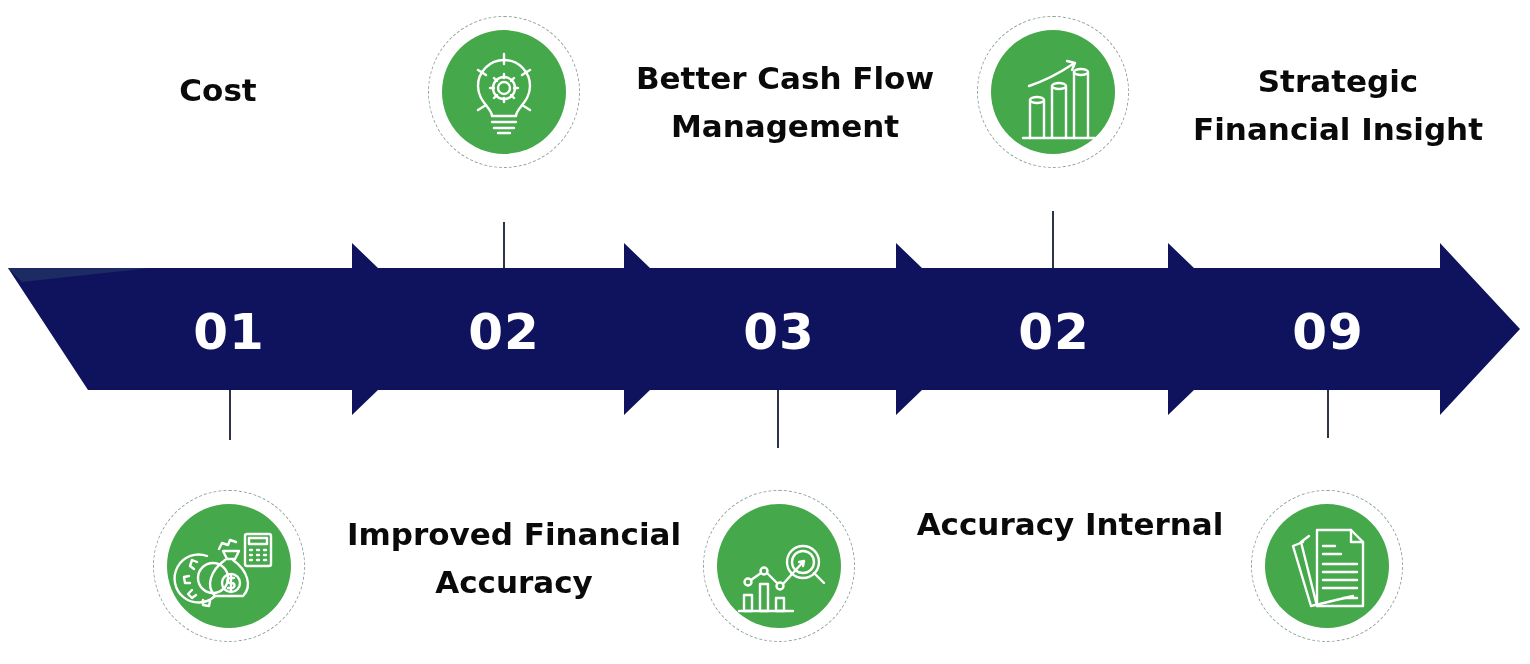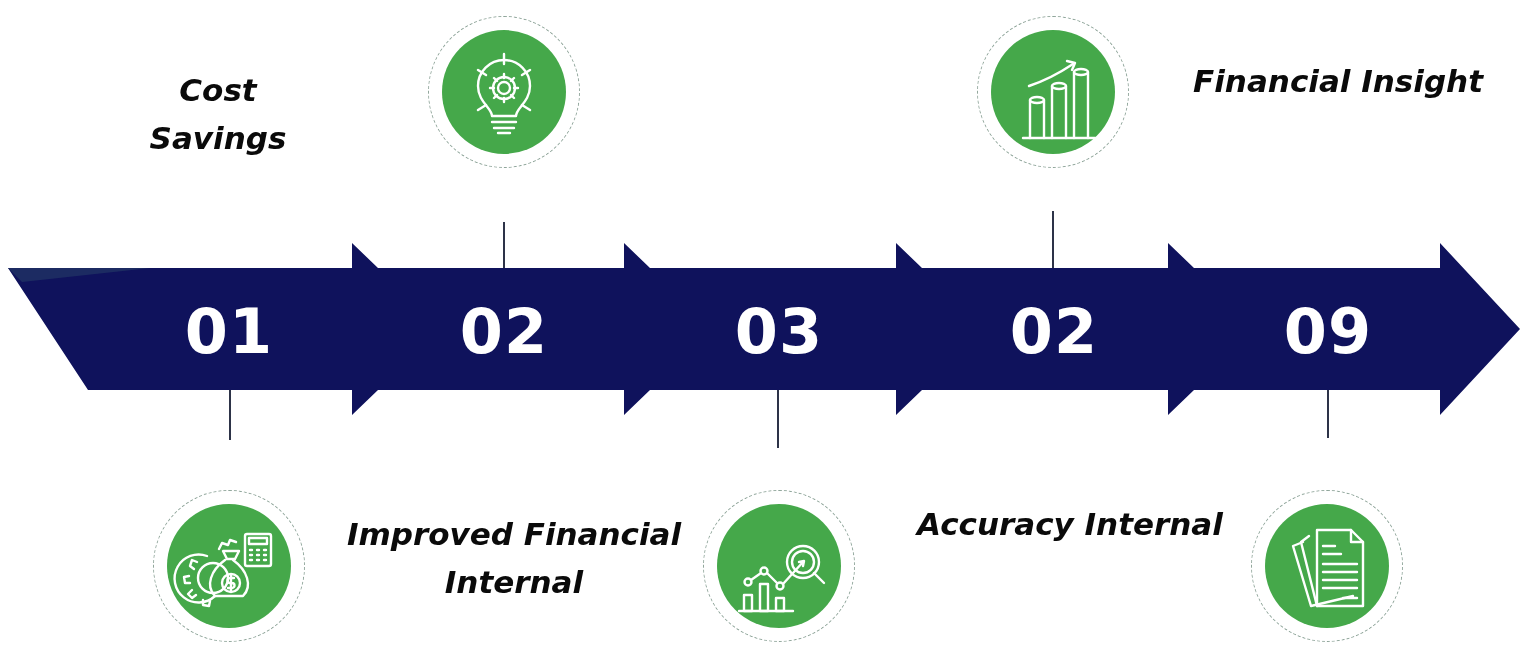--- a/index.html
+++ b/index.html
@@ -1,25 +1,25 @@
 <!DOCTYPE html>
 <html><head>
 <meta charset="utf-8">
 <style>
   html, body { margin: 0; padding: 0; background: #ffffff; }
   body { width: 1530px; height: 664px; position: relative; overflow: hidden;
          font-family: "Liberation Sans", "DejaVu Sans", sans-serif; }
   #arrows { position: absolute; left: 0; top: 0; }
   .num { position: absolute; top: 292px; width: 160px; margin-left: -80px; text-align: center;
-         color: #ffffff; font-weight: 700; font-size: 62px; line-height: 80px;
+         color: #ffffff; font-weight: 700; font-size: 50px; line-height: 80px;
          font-family: "DejaVu Sans", "Liberation Sans", sans-serif; letter-spacing: 1px; }
   .label { position: absolute; text-align: center; color: #0a0a0a; font-weight: 700;
            font-size: 31px; line-height: 48px;
            font-family: "DejaVu Sans", "Liberation Sans", sans-serif; white-space: nowrap; }
-  .label span { display: block; font-style: italic; }
+  .label span { display: block; }
   .icon-wrap { position: absolute; width: 152px; height: 152px; }
   .icon-wrap .ring { position: absolute; inset: 0; border-radius: 50%;
                      border: 1.5px dashed #8fa59a; box-sizing: border-box; }
   .icon-wrap .disc { position: absolute; left: 14px; top: 14px; width: 124px; height: 124px;
                      border-radius: 50%; background: #45a84a; }
   .icon-wrap svg { position: absolute; left: 14px; top: 14px; width: 124px; height: 124px; }
   .connector { position: absolute; width: 1.5px; background: #2d3348; }
 </style>
 </head>
 <body>
@@ -48,32 +48,34 @@
 <div class="num" style="left:1328px">09</div>
 
 <div class="connector" style="left:229px; top:390px; height:50px"></div>
 <div class="connector" style="left:503px; top:222px; height:46px"></div>
 <div class="connector" style="left:777px; top:390px; height:58px"></div>
 <div class="connector" style="left:1052px; top:211px; height:57px"></div>
 <div class="connector" style="left:1327px; top:390px; height:48px"></div>
 
 <div class="label" style="left:118px; top:66px; width:200px">
   <span>Cost</span>
-  <span>Savings</span>
 </div>
 <div class="label" style="left:324px; top:510px; width:380px">
   <span>Improved Financial</span>
-  <span>Internal</span>
+  <span>Accuracy</span>
 </div>
 <div class="label" style="left:610px; top:54px; width:350px">
+  <span>Better Cash Flow</span>
+  <span>Management</span>
 </div>
 <div class="label" style="left:895px; top:500px; width:350px">
   <span>Accuracy Internal</span>
 </div>
 <div class="label" style="left:1168px; top:57px; width:340px">
+  <span>Strategic</span>
   <span>Financial Insight</span>
 </div>
 
 <div class="icon-wrap" style="left:153px; top:490px">
   <div class="ring"></div>
   <div class="disc"></div>
   <svg viewBox="0 0 124 124" fill="none" stroke="#ffffff" stroke-width="2.4" stroke-linecap="round" stroke-linejoin="round">
     <path d="M52 45 l3 -6 6 2 2 -5 6 2 M40 52 a24 24 0 1 0 8 40"></path>
     <path d="M30 58 l-5 -2 -2 6 4 3 M22 72 l-5 1 1 6 5 0 M25 86 l-4 4 4 4 4 -3 M36 96 l0 5 6 1 1 -5"></path>
     <circle cx="46" cy="74" r="15"></circle>

